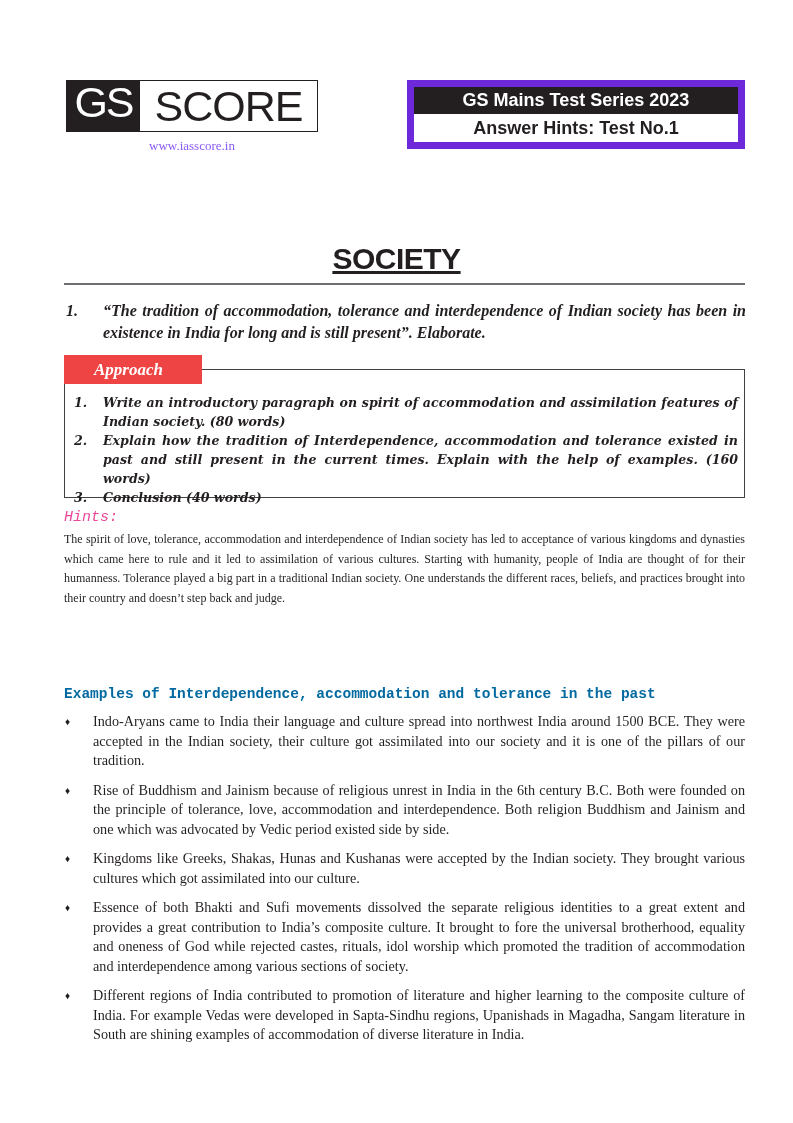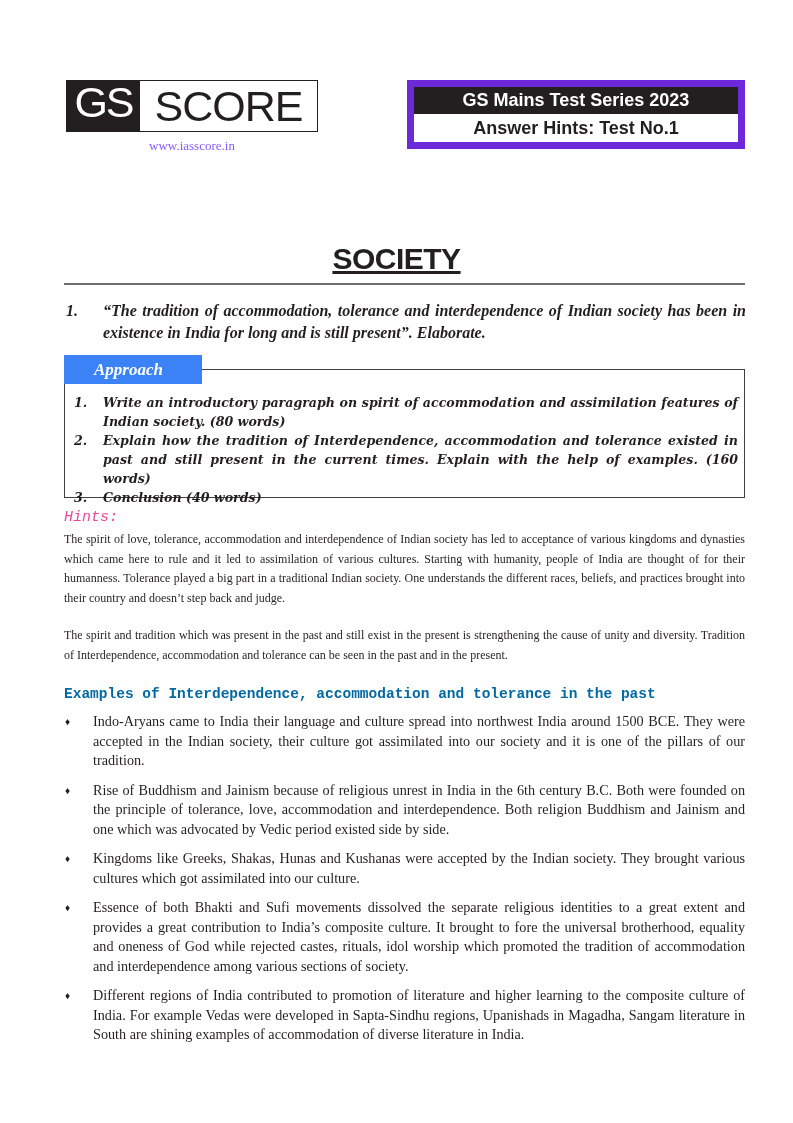--- a/index.html
+++ b/index.html
@@ -21,21 +21,21 @@
   .section-title { position: absolute; left: 0; top: 242px; width: 793px; text-align: center; font-family: "Liberation Sans", sans-serif; font-weight: bold; font-size: 30px; letter-spacing: -0.5px; color: #231f20; text-decoration: underline; }
   .section-rule { position: absolute; left: 64px; top: 283px; width: 681px; height: 2px; background: #6d6e71; }
 
   
   .question { position: absolute; left: 66px; top: 300px; width: 680px; font-family: "Liberation Serif", serif; font-style: italic; font-weight: bold; font-size: 16px; line-height: 22px; color: #231f20; display: flex; }
   .question .qnum { width: 37px; flex: none; }
   .question .qtext { flex: 1; text-align: justify; }
 
   
   .approach-box { position: absolute; left: 64px; top: 369px; width: 681px; height: 129px; border: 1px solid #414042; box-sizing: border-box; }
-  .approach-tab { position: absolute; left: 64px; top: 355px; width: 138px; height: 29px; background: #3b82f6; color: #fff; font-family: "Liberation Serif", serif; font-style: italic; font-weight: bold; font-size: 17px; display: flex; align-items: center; padding-left: 30px; box-sizing: border-box; }
+  .approach-tab { position: absolute; left: 64px; top: 355px; width: 138px; height: 29px; background: #ef4444; color: #fff; font-family: "Liberation Serif", serif; font-style: italic; font-weight: bold; font-size: 17px; display: flex; align-items: center; padding-left: 30px; box-sizing: border-box; }
   .approach-list { position: absolute; left: 74px; top: 393px; width: 664px; margin: 0; padding: 0; list-style: none; font-family: "DejaVu Serif", serif; font-style: italic; font-weight: bold; font-size: 12.6px; line-height: 19px; color: #231f20; }
   .approach-list li { display: flex; margin-bottom: 0px; }
   .approach-list li .n { width: 29px; flex: none; }
   .approach-list li .t { flex: 1; text-align: justify; }
 
   
   .hints-label { position: absolute; left: 64px; top: 509px; font-family: Liberation Mono, monospace; font-style: italic; font-size: 15px; color: #ec4899; }
   .body-text { position: absolute; left: 64px; width: 681px; font-family: "Liberation Serif", serif; font-size: 12px; line-height: 19.5px; text-align: justify; color: #231f20; margin: 0; }
   .subhead { position: absolute; left: 64px; top: 686px; font-family: Liberation Mono, monospace; font-weight: bold; font-size: 14.5px; color: #0369a1; }
 
@@ -82,21 +82,20 @@
       <span class="t">Explain how the tradition of Interdependence, accommodation and tolerance existed in past and still present in the current times. Explain with the help of examples. (160 words)</span>
     </li>
     <li>
       <span class="n">3.</span>
       <span class="t">Conclusion (40 words)</span>
     </li>
   </ol>
 
   <div class="hints-label">Hints:</div>
   <p class="body-text" style="top:530px;">The spirit of love, tolerance, accommodation and interdependence of Indian society has led to acceptance of various kingdoms and dynasties which came here to rule and it led to assimilation of various cultures. Starting with humanity, people of India are thought of for their humanness. Tolerance played a big part in a traditional Indian society. One understands the different races, beliefs, and practices brought into their country and doesn’t step back and judge.</p>
-  <p class="body-text" style="top:626px;">The spirit and tradition which was present in the past and still exist in the present is strengthening the cause of unity and diversity. Tradition of Interdependence, accommodation and tolerance can be seen in the past and in the present.</p>
 
   <div class="subhead">Examples of Interdependence, accommodation and tolerance in the past</div>
 
   <ul class="bullets">
     <li>
       <span class="b">♦</span>
       <span class="t">Indo-Aryans came to India their language and culture spread into northwest India around 1500 BCE. They were accepted in the Indian society, their culture got assimilated into our society and it is one of the pillars of our tradition.</span>
     </li>
     <li>
       <span class="b">♦</span>

